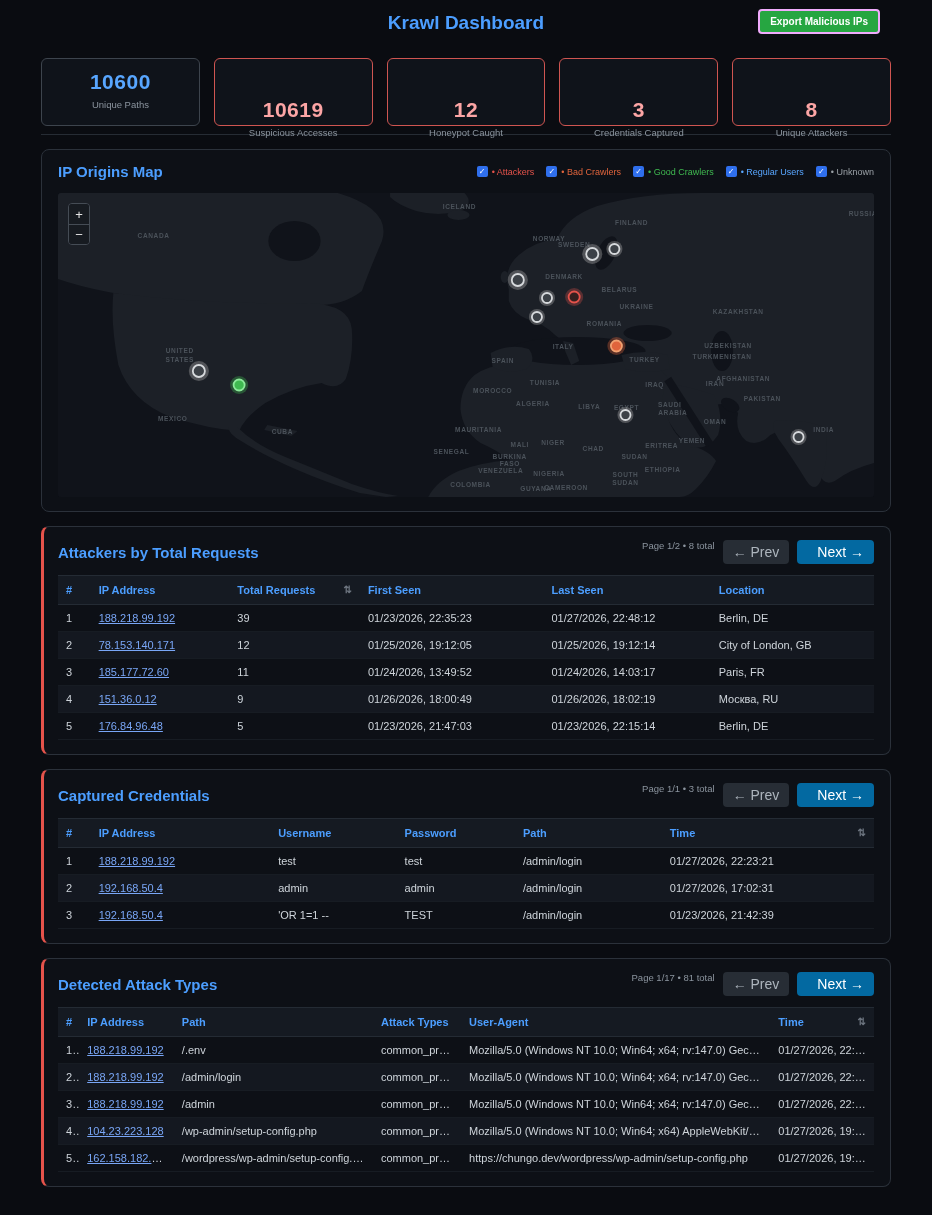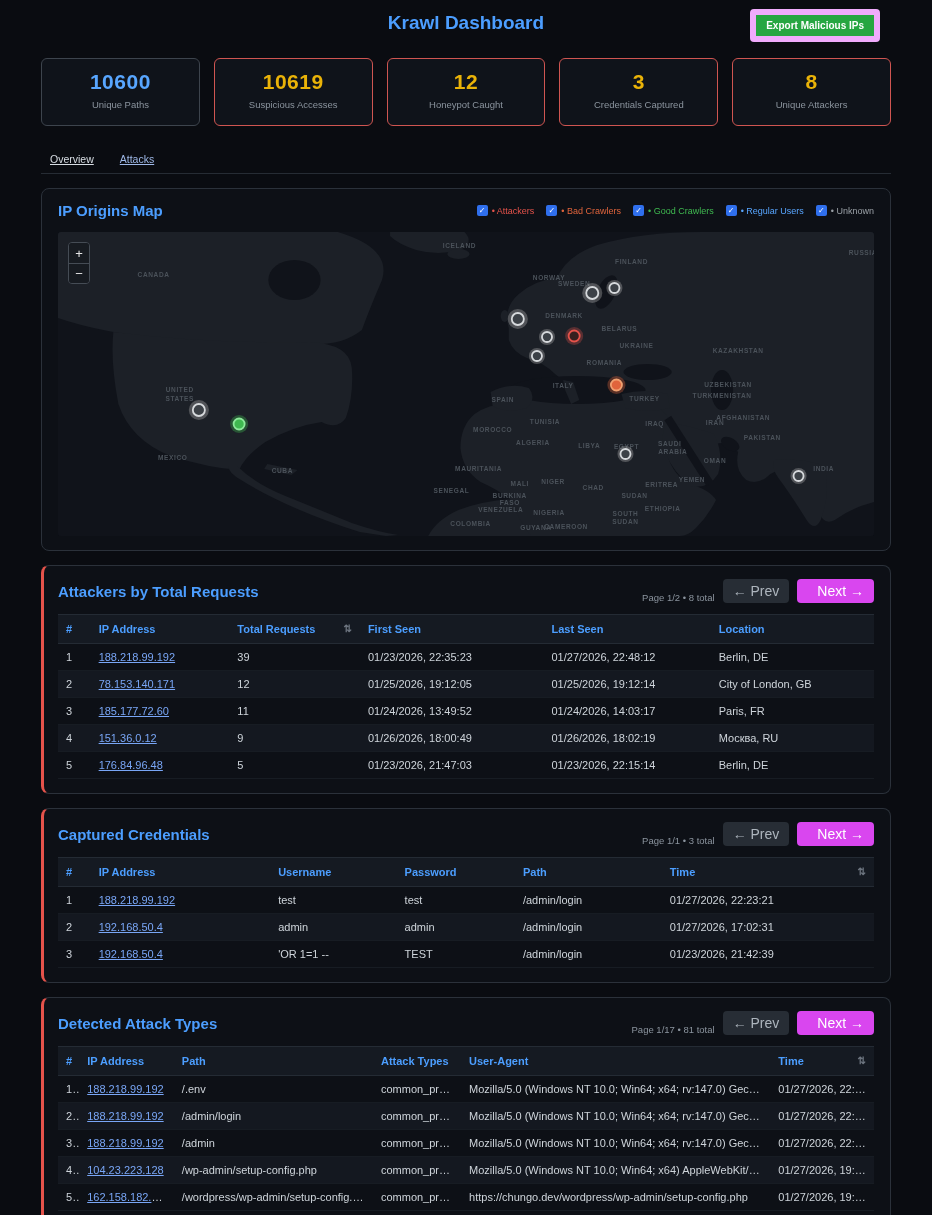--- a/index.html
+++ b/index.html
@@ -6,31 +6,31 @@
   body {
     margin: 0; width: 932px; height: 1215px; overflow: hidden;
     background: #0a0c11; color: #c9d1d9;
     font-family: "Liberation Sans", sans-serif;
   }
   .wrap { padding: 0 41px; }
   header { position: relative; height: 46px; display: flex; align-items: center; justify-content: center; }
   h1 { margin: 16px; font-size: 19px; font-weight: bold; color: #4c9eff; }
   .export-btn {
     position: absolute; right: 11px; top: 9px;
-    background: #26a641; color: #ffffff; border: 6px solid #f0abfc;
+    background: #26a641; color: #ffffff; border: 2px solid #f0abfc;
     border-radius: 4px; font-size: 10px; font-weight: bold; padding: 5px 10px;
     cursor: pointer; font-family: inherit;
   }
   .stats { display: flex; gap: 14px; margin-top: 12px; }
   .stat-card { flex: 1; height: 68px; border-radius: 6px; background: #0f131a; text-align: center; padding-top: 11px; }
   .stat-card.info { border: 1px solid #3d444d; }
   .stat-card.danger { border: 1px solid #cf5551; }
   .stat-value { font-size: 21px; font-weight: bold; letter-spacing: .5px; }
   .info .stat-value { color: #58a6ff; }
-  .danger .stat-value { color: #eab308; }
+  .danger .stat-value { color: #fca5a5; margin-top: 28px; }
   .stat-label { font-size: 9.5px; color: #8b949e; margin-top: 5px; }
 
   .tabs { margin-top: 27px; display: flex; gap: 26px; padding-left: 9px; }
   .tab { font-size: 10.5px; text-decoration: underline; color: #9fb9e8; cursor: pointer; }
   .tab.active { color: #d7dde3; }
   .tabs-divider { border: 0; border-top: 1px solid #262c34; margin: 8px 0 0 0; }
 
   .panel { margin-top: 14px; background: #0d1016; border: 1px solid #2b313a; border-radius: 8px; padding: 13px 16px 14px; }
   .panel.accent { border-left: 3px solid #e5534b; padding-left: 14px; }
   .panel-head { display: flex; align-items: center; justify-content: space-between; }
@@ -44,25 +44,25 @@
   .map { position: relative; margin-top: 13px; height: 304px; border-radius: 3px; overflow: hidden; background: #10131a; cursor: grab; }
   .map svg { display: block; width: 100%; height: 100%; }
   #map-labels text { fill: #4b525a; font-size: 6.5px; letter-spacing: .6px; text-anchor: middle;
         font-family: "Liberation Sans", sans-serif; font-weight: bold; }
   .zoom { position: absolute; top: 10px; left: 10px; display: flex; flex-direction: column;
         border: 1px solid #454c55; border-radius: 4px; overflow: hidden; }
   .zoom button { width: 20px; height: 20px; background: #171b21; color: #e6e6e6; border: 0;
         font-size: 13px; line-height: 1; padding: 0; cursor: pointer; font-family: inherit; }
   .zoom button + button { border-top: 1px solid #454c55; }
 
-  .pager { display: flex; align-items: flex-end; gap: 8px; }
+  .pager { display: flex; align-items: flex-start; gap: 8px; }
   .page-info { font-size: 9.5px; color: #8b949e; }
   .btn { border: 0; border-radius: 4px; font-size: 14px; padding: 4px 10px; cursor: pointer; font-family: inherit; }
   .btn-prev { background: #272d35; color: #adb5bd; }
-  .btn-next { background: #d946ef; color: #ffffff; padding-left: 20px; }
+  .btn-next { background: #0369a1; color: #ffffff; padding-left: 20px; }
 
   .tbl { margin-top: 11px; }
   table { width: 100%; border-collapse: collapse; font-size: 11px; table-layout: fixed; }
   thead th { background: #151a22; color: #4c9eff; text-align: left; font-weight: bold;
         padding: 8px 8px; border-top: 1px solid #242b34; border-bottom: 1px solid #242b34;
         white-space: nowrap; overflow: hidden; }
   tbody td { padding: 7px 8px; color: #ced4da; border-bottom: 1px solid #171c23;
         white-space: nowrap; overflow: hidden; text-overflow: ellipsis; }
   tbody tr:nth-child(even) { background: #141820; }
   .ip-link { color: #79a6f6; text-decoration: underline; }
@@ -94,24 +94,20 @@
       <div class="stat-card danger">
         <div class="stat-value">3</div>
         <div class="stat-label">Credentials Captured</div>
       </div>
       <div class="stat-card danger">
         <div class="stat-value">8</div>
         <div class="stat-label">Unique Attackers</div>
       </div>
     </div>
 
-  <nav class="tabs" id="tabs">
-      <a href="#" class="tab active">Overview</a>
-      <a href="#" class="tab">Attacks</a>
-    </nav>
   <hr class="tabs-divider">
 
   <section class="panel">
     <div class="panel-head">
       <h2>IP Origins Map</h2>
       <div class="legend" id="legend">
           <label class="legend-item">
             <span class="cb">✓</span>
             <span style="color: rgb(229, 83, 75);">• Attackers</span>
           </label>

